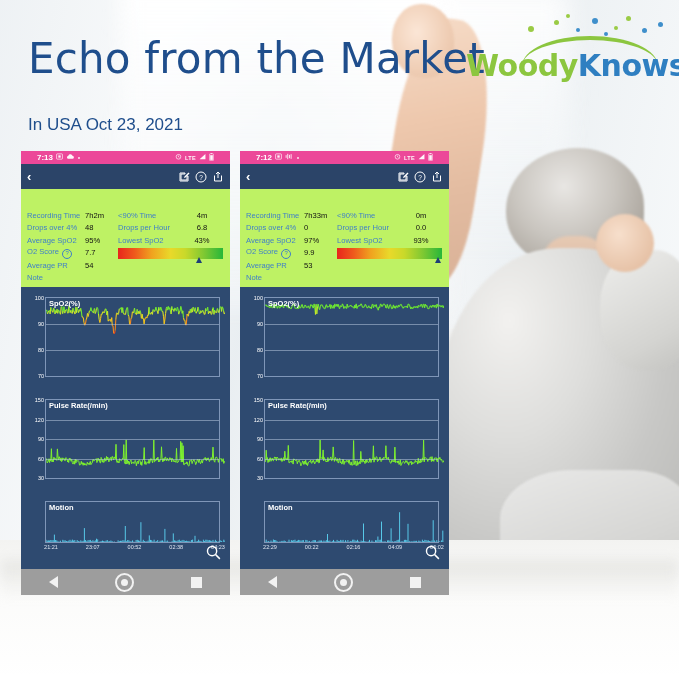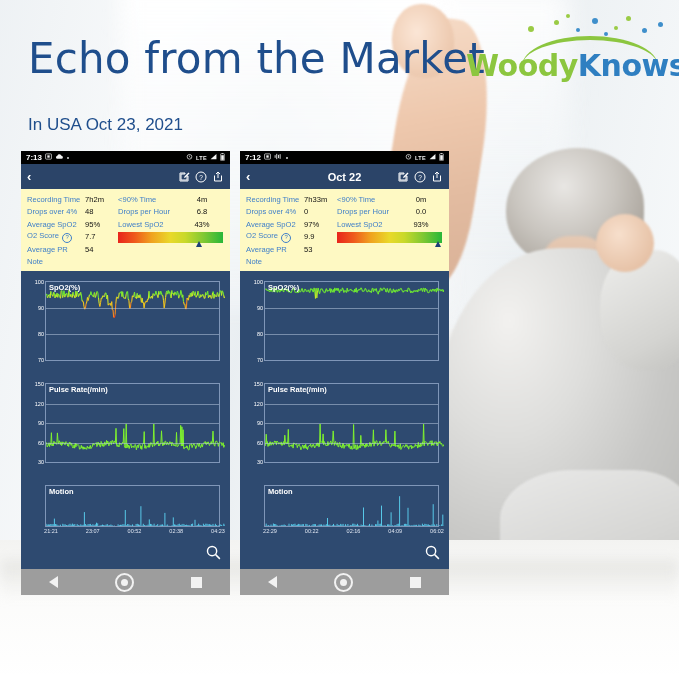--- a/index.html
+++ b/index.html
@@ -110,41 +110,41 @@
 
   
   .phone{position:absolute;top:151px;width:209px;height:444px;}
   .phone.p1{left:21px;}
   .phone.p2{left:240px;}
   .screen{
     position:absolute;left:0;top:0;width:209px;height:418px;
     background:#2e4a70;overflow:hidden;
   }
   .statusbar{
-    height:13px;background:#000000;display:flex;align-items:center;
-    padding:0 5px;color:#fff;font-size:8px;font-weight:bold;gap:5px;
+    height:13px;background:#ec4899;display:flex;align-items:center;
+    padding:0 16px;color:#fff;font-size:8px;font-weight:bold;gap:5px;
   }
   .sb-left{display:flex;align-items:center;gap:3px;}
   .sb-right{margin-left:auto;display:flex;align-items:center;gap:3px;}
   .sb-ico{display:inline-block;opacity:.95;}
   .navbar{
     height:25px;background:#2b4468;display:flex;align-items:center;
     padding:0 6px;color:#fff;position:relative;
   }
   .nav-back{font-size:13px;font-weight:bold;line-height:1;cursor:default;}
   .nav-title{
     position:absolute;left:0;right:0;text-align:center;font-size:11px;font-weight:bold;
     pointer-events:none;
   }
   .nav-actions{margin-left:auto;display:flex;gap:5px;align-items:center;z-index:2;}
   .nav-actions svg{display:block;}
 
   
   .stats{
-    background:#fef9c3;padding:4px 6px 3px 6px;
+    background:#bef264;padding:20px 6px 3px 6px;
   }
   .srow{display:flex;align-items:center;height:12.5px;font-size:7.6px;}
   .slabel{color:#3f7fc9;width:58px;flex:none;}
   .sval{color:#111;width:26px;text-align:left;flex:none;}
   .slabel2{color:#3f7fc9;width:62px;flex:none;padding-left:7px;}
   .sval2{color:#111;flex:1;text-align:center;}
   .qmark{
     display:inline-block;width:8px;height:8px;border:1px solid #3f7fc9;border-radius:50%;
     color:#3f7fc9;font-size:6px;line-height:7px;text-align:center;margin-left:3px;vertical-align:-1px;
   }
@@ -832,21 +832,20 @@
         <span class="sb-ico"><svg width="5" height="8" viewBox="0 0 12 22">
                 <rect x="4" y="0" width="4" height="2" fill="#fff"></rect>
                 <rect x="0.8" y="2" width="10.4" height="19" rx="1.5" fill="none" stroke="#fff" stroke-width="1.6"></rect>
                 <rect x="2.4" y="6" width="7.2" height="13" fill="#fff"></rect>
               </svg></span>
       </div>
     </div>
 
     <div class="navbar">
       <div class="nav-back">‹</div>
-      <div class="nav-title">Oct 22</div>
       <div class="nav-actions">
         <span>
               <svg width="12" height="12" viewBox="0 0 24 24" fill="none" stroke="#ffffff" stroke-width="2">
                 <path d="M4 4h10v2H6v12h12v-8h2v10H4z"></path>
                 <path d="M13 11l8-8 2 2-8 8-3 1z" fill="#fff" stroke="none"></path>
               </svg>
             </span>
         <span>
               <svg width="12" height="12" viewBox="0 0 24 24" fill="none" stroke="#ffffff" stroke-width="2">
                 <circle cx="12" cy="12" r="10"></circle>

